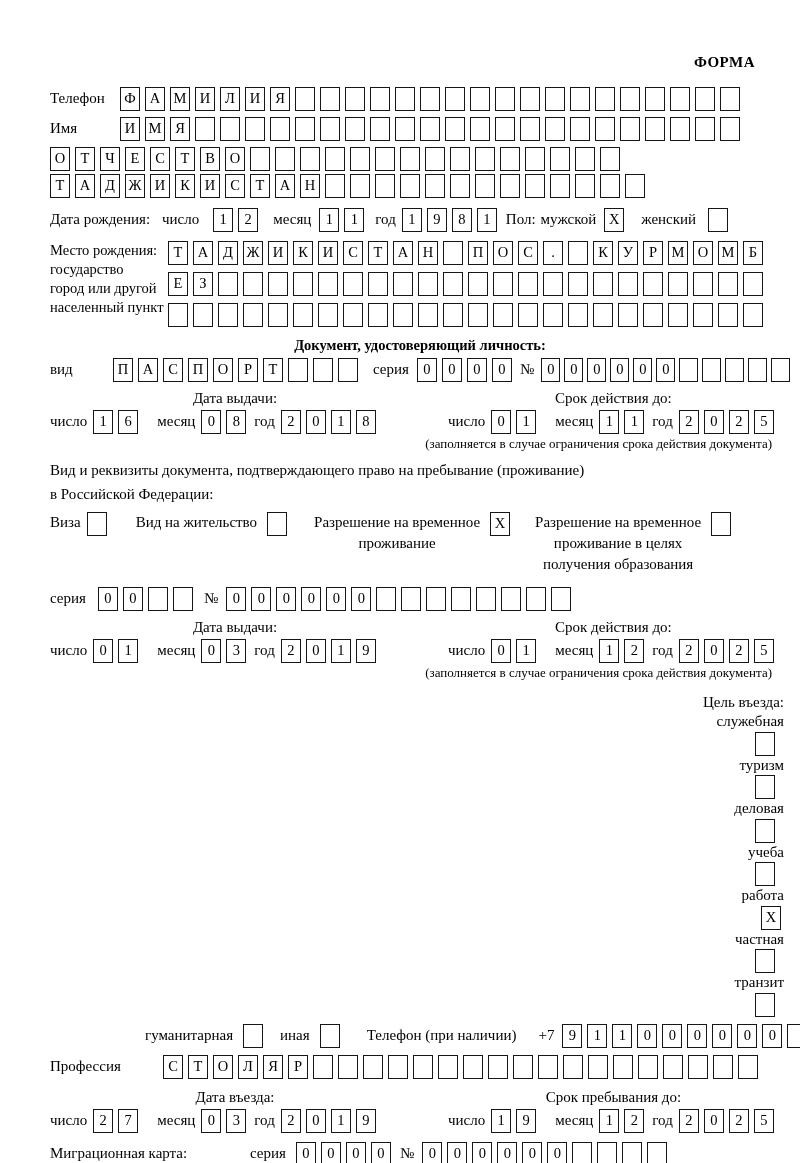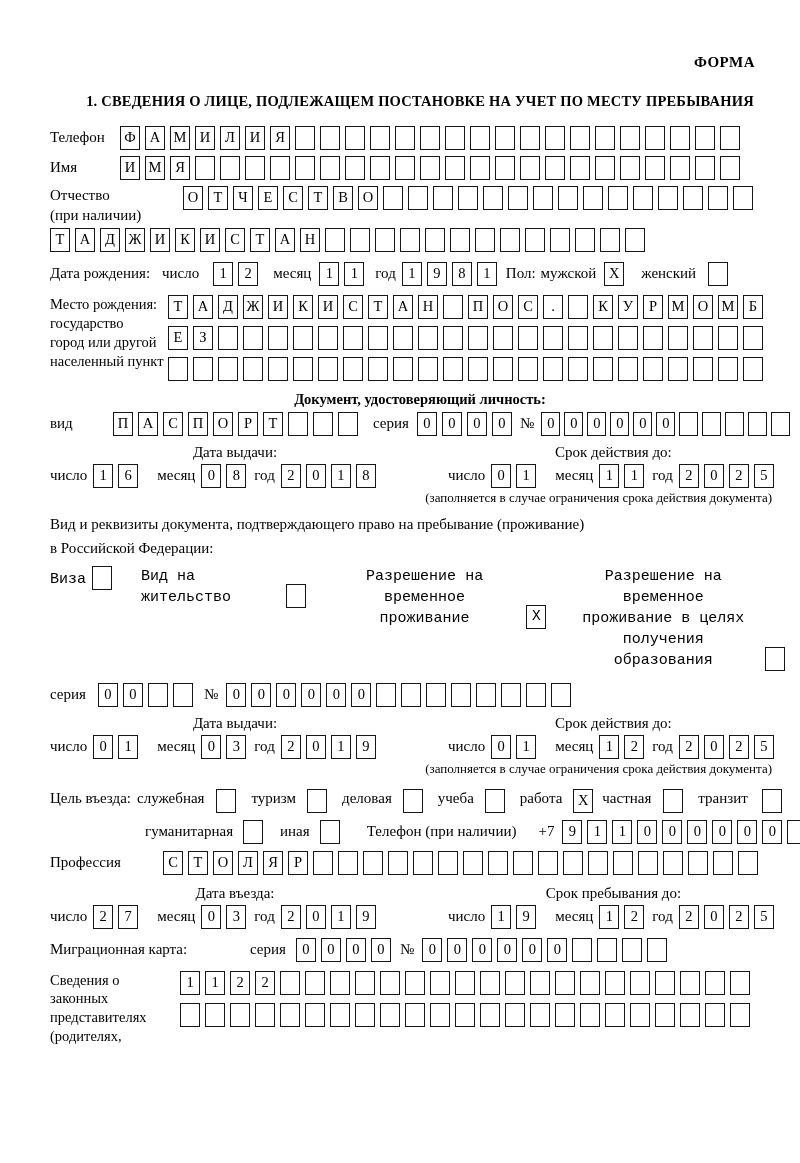--- a/index.html
+++ b/index.html
@@ -47,39 +47,38 @@
   .col-title { text-align:center; font-size:15px; margin-bottom:3px; }
   .drow { display:flex; align-items:center; }
   .drow .lbl { margin-right:6px; }
   .drow .gap { margin-left:14px; }
   .note-right { font-size:13px; text-align:right; padding-right:18px; margin-top:2px; }
 
   .plain { font-size:15px; line-height:1.45; margin-top:8px; }
 
   
   .permit-band { display:flex; align-items:flex-start; margin-top:6px; }
-  .permit-band .item { display:flex; align-items:flex-end;font-family:Liberation Mono, monospace; }
+  .permit-band .item { display:flex; align-items:flex-start; }
   .permit-band .txt { font-size:15px; line-height:1.4; }
   .permit-band .txt.center { text-align:center; }
   .permit-band .cells { margin-left:10px; }
 
-  .purpose-row { display:flex; align-items:flex-start; margin-top:12px; }
+  .purpose-row { display:flex; align-items:flex-end; margin-top:12px;flex-direction:column; }
   .purpose-row .lbl { margin-right:6px; }
   .purpose-row .cells { margin-right:10px; }
 </style>
 </head>
 <body>
 
 <div class="page">
 
 
   <div class="forma">ФОРМА</div>
 
 
-  <div class="section-title">1. СВЕДЕНИЯ О ЛИЦЕ, ПОДЛЕЖАЩЕМ ПОСТАНОВКЕ НА УЧЕТ ПО МЕСТУ ПРЕБЫВАНИЯ</div>
 
   <div class="row vcenter" style="margin-top:16px">
     <span class="lbl c70">Телефон</span>
     <span class="cells">
         <span class="cell">Ф</span>
         <span class="cell">А</span>
         <span class="cell">М</span>
         <span class="cell">И</span>
         <span class="cell">Л</span>
         <span class="cell">И</span>
@@ -130,24 +129,20 @@
         <span class="cell"></span>
         <span class="cell"></span>
         <span class="cell"></span>
         <span class="cell"></span>
         <span class="cell"></span>
         <span class="cell"></span>
       </span>
   </div>
 
   <div class="row">
-    <span class="lbl c133">
-      <span>Отчество</span><br>
-      <span>(при наличии)</span>
-    </span>
     <span class="cells">
         <span class="cell">О</span>
         <span class="cell">Т</span>
         <span class="cell">Ч</span>
         <span class="cell">Е</span>
         <span class="cell">С</span>
         <span class="cell">Т</span>
         <span class="cell">В</span>
         <span class="cell">О</span>
         <span class="cell"></span>

